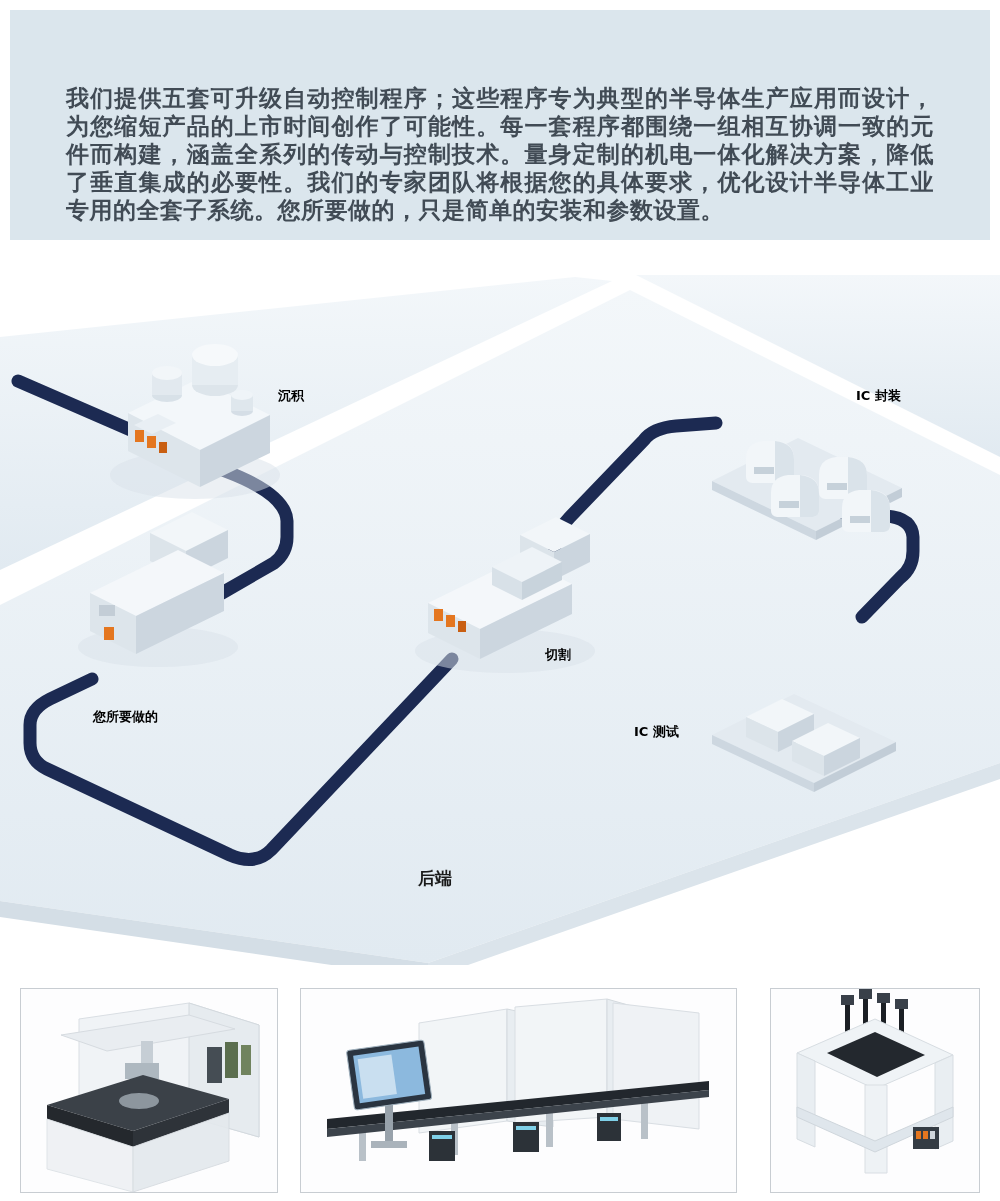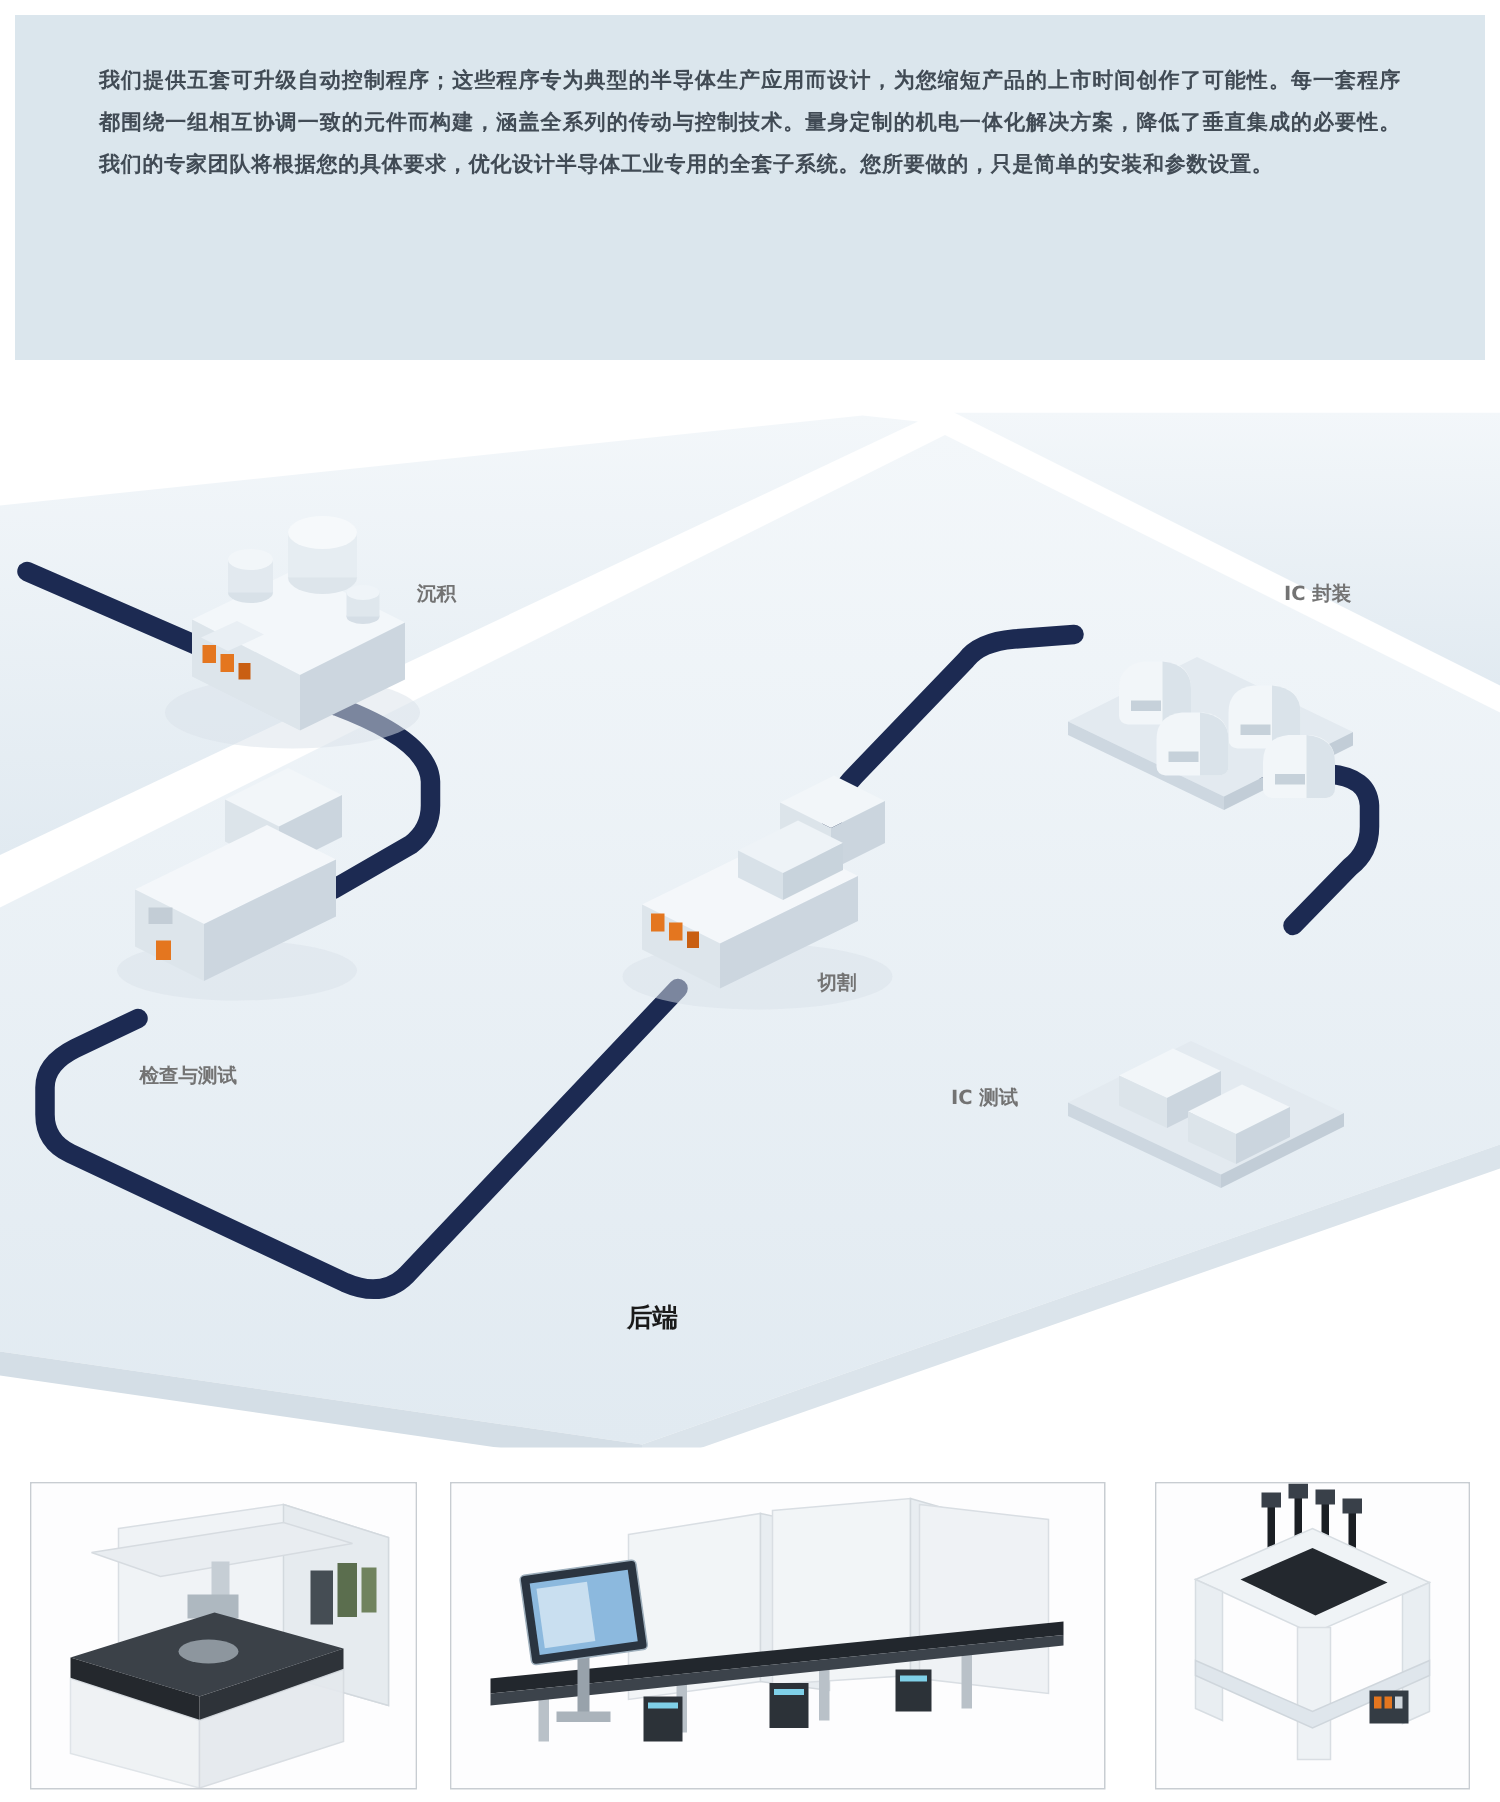--- a/index.html
+++ b/index.html
@@ -12,34 +12,35 @@
   }
 
   
   .intro {
     position:absolute; left:10px; top:10px;
     width:980px; height:230px;
     background:#dbe6ed;
     padding:30px 56px 0 56px;
   }
   .intro p {
-    font-size:14px; line-height:28px;
+    font-size:23px; line-height:28px;
     color:#414b55; font-weight:600; letter-spacing:0.5px;
     text-align:justify;
+    margin-top:44px;
   }
 
   
   .diagram {
     position:absolute; left:0; top:275px;
     width:1000px; height:690px;
   }
   .diagram svg.scene { position:absolute; left:0; top:0; width:1000px; height:690px; }
   .station-label {
     position:absolute;
-    font-size:13px; font-weight:bold; color:#737373;
+    font-size:13px; font-weight:bold; color:#000000;
     white-space:nowrap;
   }
   .lbl-deposition   { left:278px; top:112px; }
   .lbl-ic-packaging { left:820px; top:112px;margin-left:36px; }
   .lbl-dicing       { left:545px; top:371px; }
   .lbl-inspection   { left:93px;  top:433px; }
   .lbl-ic-testing   { left:634px; top:448px; }
   .diagram-title {
     position:absolute; left:418px; top:592px;
     font-size:17px; font-weight:bold; color:#1a1a1a;
@@ -160,21 +161,21 @@
         <polygon points="778,457 778,477 814,459 814,439" fill="#cbd5de"></polygon>
         <polygon points="792,466 828,448 860,463 824,481" fill="#f2f6f9"></polygon>
         <polygon points="792,466 792,486 824,501 824,481" fill="#dce4ea"></polygon>
         <polygon points="824,481 824,501 860,483 860,463" fill="#cbd5de"></polygon>
       </g>
     </svg>
 
     <span class="station-label lbl-deposition">沉积</span>
     <span class="station-label lbl-ic-packaging">IC 封装</span>
     <span class="station-label lbl-dicing">切割</span>
-    <span class="station-label lbl-inspection">检查与测试</span>
+    <span class="station-label lbl-inspection">您所要做的</span>
     <span class="station-label lbl-ic-testing">IC 测试</span>
     <div class="diagram-title">后端</div>
   </section>
 
   <section class="gallery">
 
     <figure class="card card-1">
       <svg viewBox="0 0 256 203" aria-hidden="true">
         <rect width="256" height="203" fill="#fdfdfe"></rect>
         <polygon points="58,30 168,14 238,36 238,148 168,128 58,142" fill="#f0f3f6" stroke="#d9dee3"></polygon>

